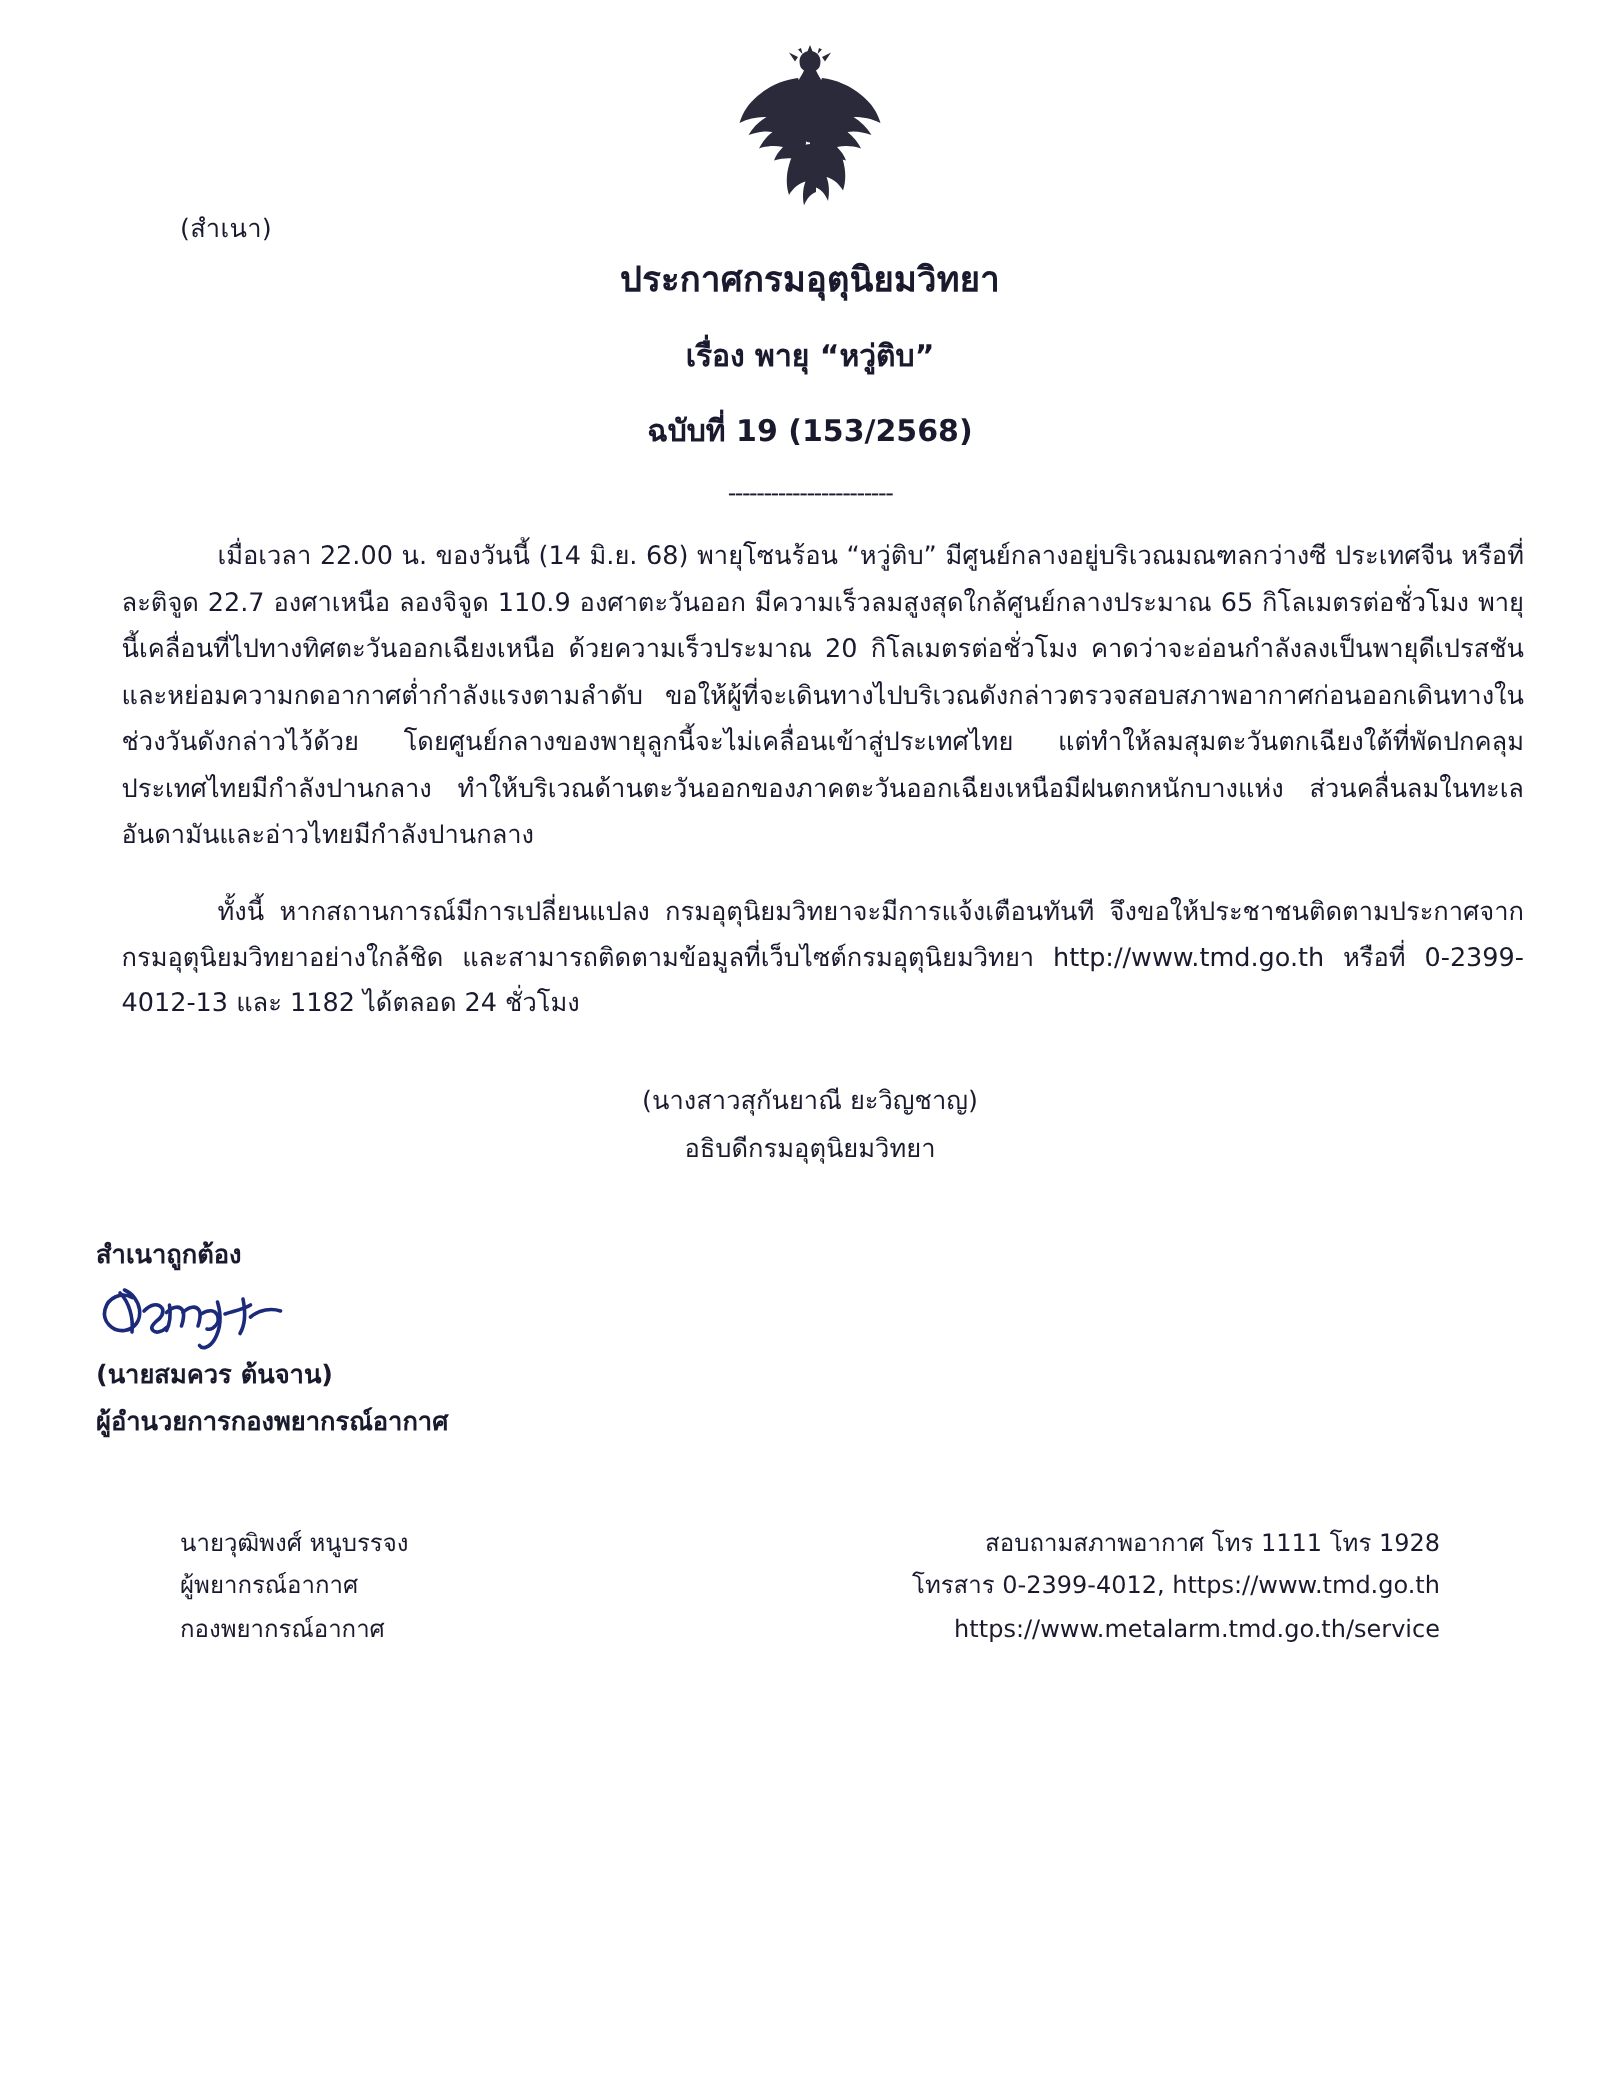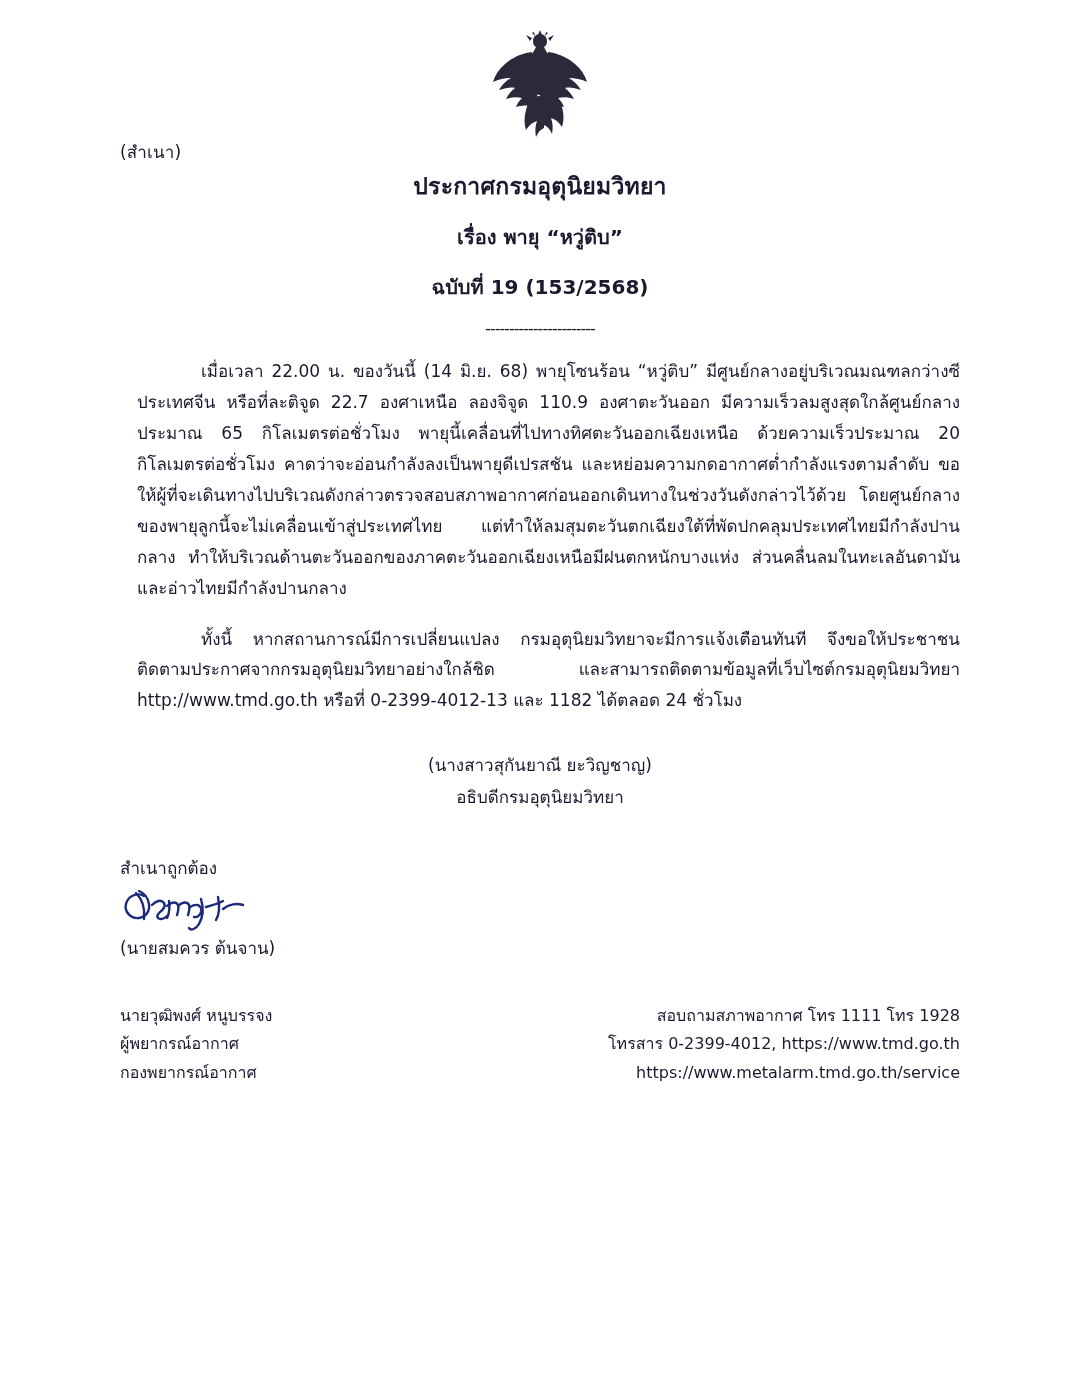--- a/index.html
+++ b/index.html
@@ -13,21 +13,21 @@
     position: relative;
     font-family: "DejaVu Sans", "Liberation Sans", sans-serif;
     color: #1a1a2e;
     overflow: hidden;
   }
   .page {
     position: relative;
     width: 1080px;
     height: 1125px;
     box-sizing: border-box;
-    padding: 0 120px;
+    padding: 0 64px;
   }
 
   
   .emblem-wrap {
     position: absolute;
     top: 28px;
     left: 0;
     width: 1080px;
     display: flex;
     justify-content: center;
@@ -101,34 +101,35 @@
     font-size: 17px;
     line-height: 1.85;
   }
 
   
   .certify {
     margin-top: 40px;
     font-size: 17px;
     line-height: 1.85;
     text-align: left;
+    font-weight: bold;
   }
   .sig-img {
     height: 46px;
     width: 170px;
     margin: 2px 0 0 2px;
     display: block;
   }
 
   
   .footer {
     position: absolute;
     left: 120px;
     right: 120px;
-    bottom: 38px;
+    bottom: 25px;
     display: flex;
     justify-content: space-between;
     align-items: flex-end;
     font-size: 16px;
     line-height: 1.78;
   }
   .footer-left { text-align: left; }
   .footer-right { text-align: right; }
 </style>
 </head>
@@ -189,20 +190,21 @@
         <path d="M45 19c4-4 9-5 11-1 1 3 0 7-1 10"></path>
         <path d="M56 19c4-4 9-5 11-1 1 3 0 7-1 10"></path>
         <path d="M68 20c5-3 9-3 11 1 2 5-3 10-7 9"></path>
         <path d="M79 12c3 10 2 18-2 25-3 5-8 7-10 4"></path>
         <path d="M84 20c6-2 12-3 17-6"></path>
         <path d="M96 10c2 10 1 18-2 23"></path>
         <path d="M101 22c6-5 14-6 20-4"></path>
       </g>
     </svg>
     <div>(นายสมควร ต้นจาน)</div>
+    <div>ผู้อำนวยการกองพยากรณ์อากาศ</div>
   </div>
 
   <div class="footer">
     <div class="footer-left">
       <div>นายวุฒิพงศ์ หนูบรรจง</div>
       <div>ผู้พยากรณ์อากาศ</div>
       <div>กองพยากรณ์อากาศ</div>
     </div>
     <div class="footer-right">
       <div>สอบถามสภาพอากาศ โทร 1111 โทร 1928</div>

